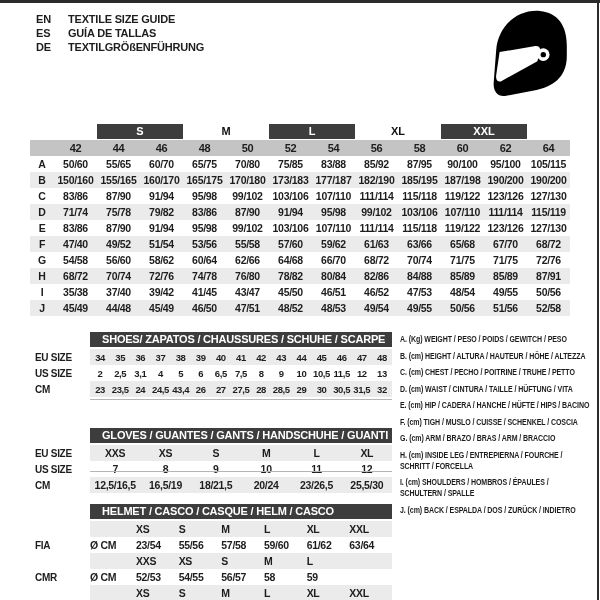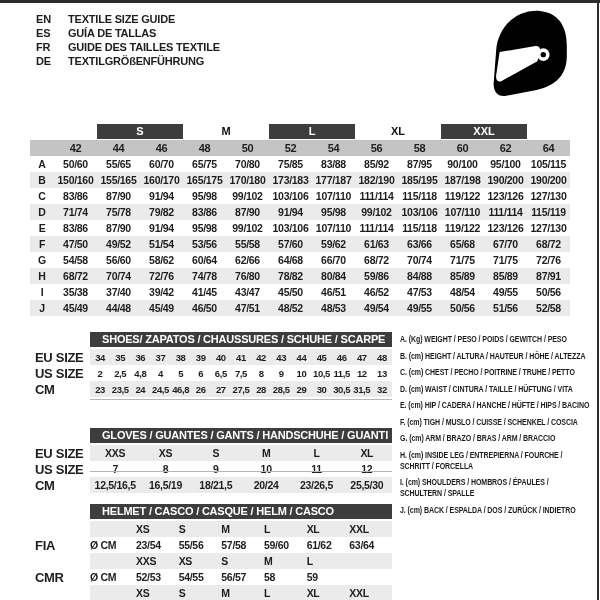--- a/index.html
+++ b/index.html
@@ -29,21 +29,21 @@
   .mcell.num{font-size:11px;}
   .sizebar{background:var(--dark-bar,#3d3d3d);color:#fff;text-align:center;font-size:11px;
            font-weight:700;line-height:15px;height:15px;}
   .sizeplain{color:#111;text-align:center;font-size:11px;font-weight:700;line-height:15px;}
 
   
   .sect{position:absolute;left:35px;width:357px;}
   #shoes{top:332px;} #gloves{top:402px;margin-top:26px;} #helmet{top:475px;margin-top:29px;}
   .srow{display:grid;grid-template-columns:55px 302px;align-items:center;height:16px;}
   .srow.head{height:15px;margin-bottom:2px;}
-  .labelcell{font-size:13px;font-weight:700;letter-spacing:-0.3px;}
+  .labelcell{font-size:10px;font-weight:700;letter-spacing:-0.3px;}
   .darkbar{background:var(--dark-bar,#3d3d3d);color:#fff;font-size:11px;font-weight:700;
            letter-spacing:-0.2px;height:15px;line-height:15px;padding-left:12px;box-sizing:border-box;white-space:nowrap;}
   .vals{display:grid;height:16px;align-items:center;}
   .vals.striped{background:var(--stripe-bg,#ebebeb);}
   .vcell{text-align:center;font-size:10.5px;font-weight:700;letter-spacing:-0.3px;white-space:nowrap;}
   .shoes-vals{grid-template-columns:repeat(15,1fr);}
   .shoes-vals .vcell{font-size:9.5px;letter-spacing:-0.4px;}
   .gloves-vals{grid-template-columns:repeat(6,1fr);}
   .helmet-vals{grid-template-columns:46px repeat(6,1fr);}
   .helmet-vals .vcell{text-align:left;}
@@ -62,24 +62,20 @@
   <div class="right-frame"></div>
 
   <div class="langs">
       <div class="lang-row">
         <span class="lang-code">EN</span>
         <span class="lang-text">TEXTILE SIZE GUIDE</span>
       </div>
       <div class="lang-row">
         <span class="lang-code">ES</span>
         <span class="lang-text">GUÍA DE TALLAS</span>
-      </div>
-      <div class="lang-row">
-        <span class="lang-code">FR</span>
-        <span class="lang-text">GUIDE DES TAILLES TEXTILE</span>
       </div>
       <div class="lang-row">
         <span class="lang-code">DE</span>
         <span class="lang-text">TEXTILGRÖßENFÜHRUNG</span>
       </div>
     </div>
 
   <svg class="helmet-svg" viewBox="0 0 100 118" aria-hidden="true">
     <path fill="#000" d="M63 3 C33 1 13 24 11 49 L8 88 C7 99 13 106 23 104 L59 97 C83 92 95 78 95 57 L95 44 C95 20 84 5 63 3 Z"></path>
     <path fill="#fff" d="M15 52 L56 45 C62 44 64 47 63 51 L60 63 L18 86 C13 89 10 85 11 79 Z"></path>
@@ -180,21 +176,21 @@
         <div class="mcell">103/106</div>
         <div class="mcell">107/110</div>
         <div class="mcell">111/114</div>
         <div class="mcell">115/118</div>
         <div class="mcell">119/122</div>
         <div class="mcell">123/126</div>
         <div class="mcell">127/130</div>
       </div>
       <div class="mrow stripe">
         <div class="mcell">F</div>
-        <div class="mcell">47/50</div>
+        <div class="mcell">47/40</div>
         <div class="mcell">49/52</div>
         <div class="mcell">51/54</div>
         <div class="mcell">53/56</div>
         <div class="mcell">55/58</div>
         <div class="mcell">57/60</div>
         <div class="mcell">59/62</div>
         <div class="mcell">61/63</div>
         <div class="mcell">63/66</div>
         <div class="mcell">65/68</div>
         <div class="mcell">67/70</div>
@@ -217,21 +213,21 @@
       </div>
       <div class="mrow stripe">
         <div class="mcell">H</div>
         <div class="mcell">68/72</div>
         <div class="mcell">70/74</div>
         <div class="mcell">72/76</div>
         <div class="mcell">74/78</div>
         <div class="mcell">76/80</div>
         <div class="mcell">78/82</div>
         <div class="mcell">80/84</div>
-        <div class="mcell">59/86</div>
+        <div class="mcell">82/86</div>
         <div class="mcell">84/88</div>
         <div class="mcell">85/89</div>
         <div class="mcell">85/89</div>
         <div class="mcell">87/91</div>
       </div>
       <div class="mrow">
         <div class="mcell">I</div>
         <div class="mcell">35/38</div>
         <div class="mcell">37/40</div>
         <div class="mcell">39/42</div>
@@ -286,21 +282,21 @@
             <div class="vcell">46</div>
             <div class="vcell">47</div>
             <div class="vcell">48</div>
           </div>
         </div>
         <div class="srow">
           <div class="labelcell">US SIZE</div>
           <div class="vals shoes-vals">
             <div class="vcell">2</div>
             <div class="vcell">2,5</div>
-            <div class="vcell">4,8</div>
+            <div class="vcell">3,1</div>
             <div class="vcell">4</div>
             <div class="vcell">5</div>
             <div class="vcell">6</div>
             <div class="vcell">6,5</div>
             <div class="vcell">7,5</div>
             <div class="vcell">8</div>
             <div class="vcell">9</div>
             <div class="vcell">10</div>
             <div class="vcell">10,5</div>
             <div class="vcell">11,5</div>
@@ -308,21 +304,21 @@
             <div class="vcell">13</div>
           </div>
         </div>
         <div class="srow">
           <div class="labelcell">CM</div>
           <div class="vals shoes-vals striped">
             <div class="vcell">23</div>
             <div class="vcell">23,5</div>
             <div class="vcell">24</div>
             <div class="vcell">24,5</div>
-            <div class="vcell">46,8</div>
+            <div class="vcell">43,4</div>
             <div class="vcell">26</div>
             <div class="vcell">27</div>
             <div class="vcell">27,5</div>
             <div class="vcell">28</div>
             <div class="vcell">28,5</div>
             <div class="vcell">29</div>
             <div class="vcell">30</div>
             <div class="vcell">30,5</div>
             <div class="vcell">31,5</div>
             <div class="vcell">32</div>

